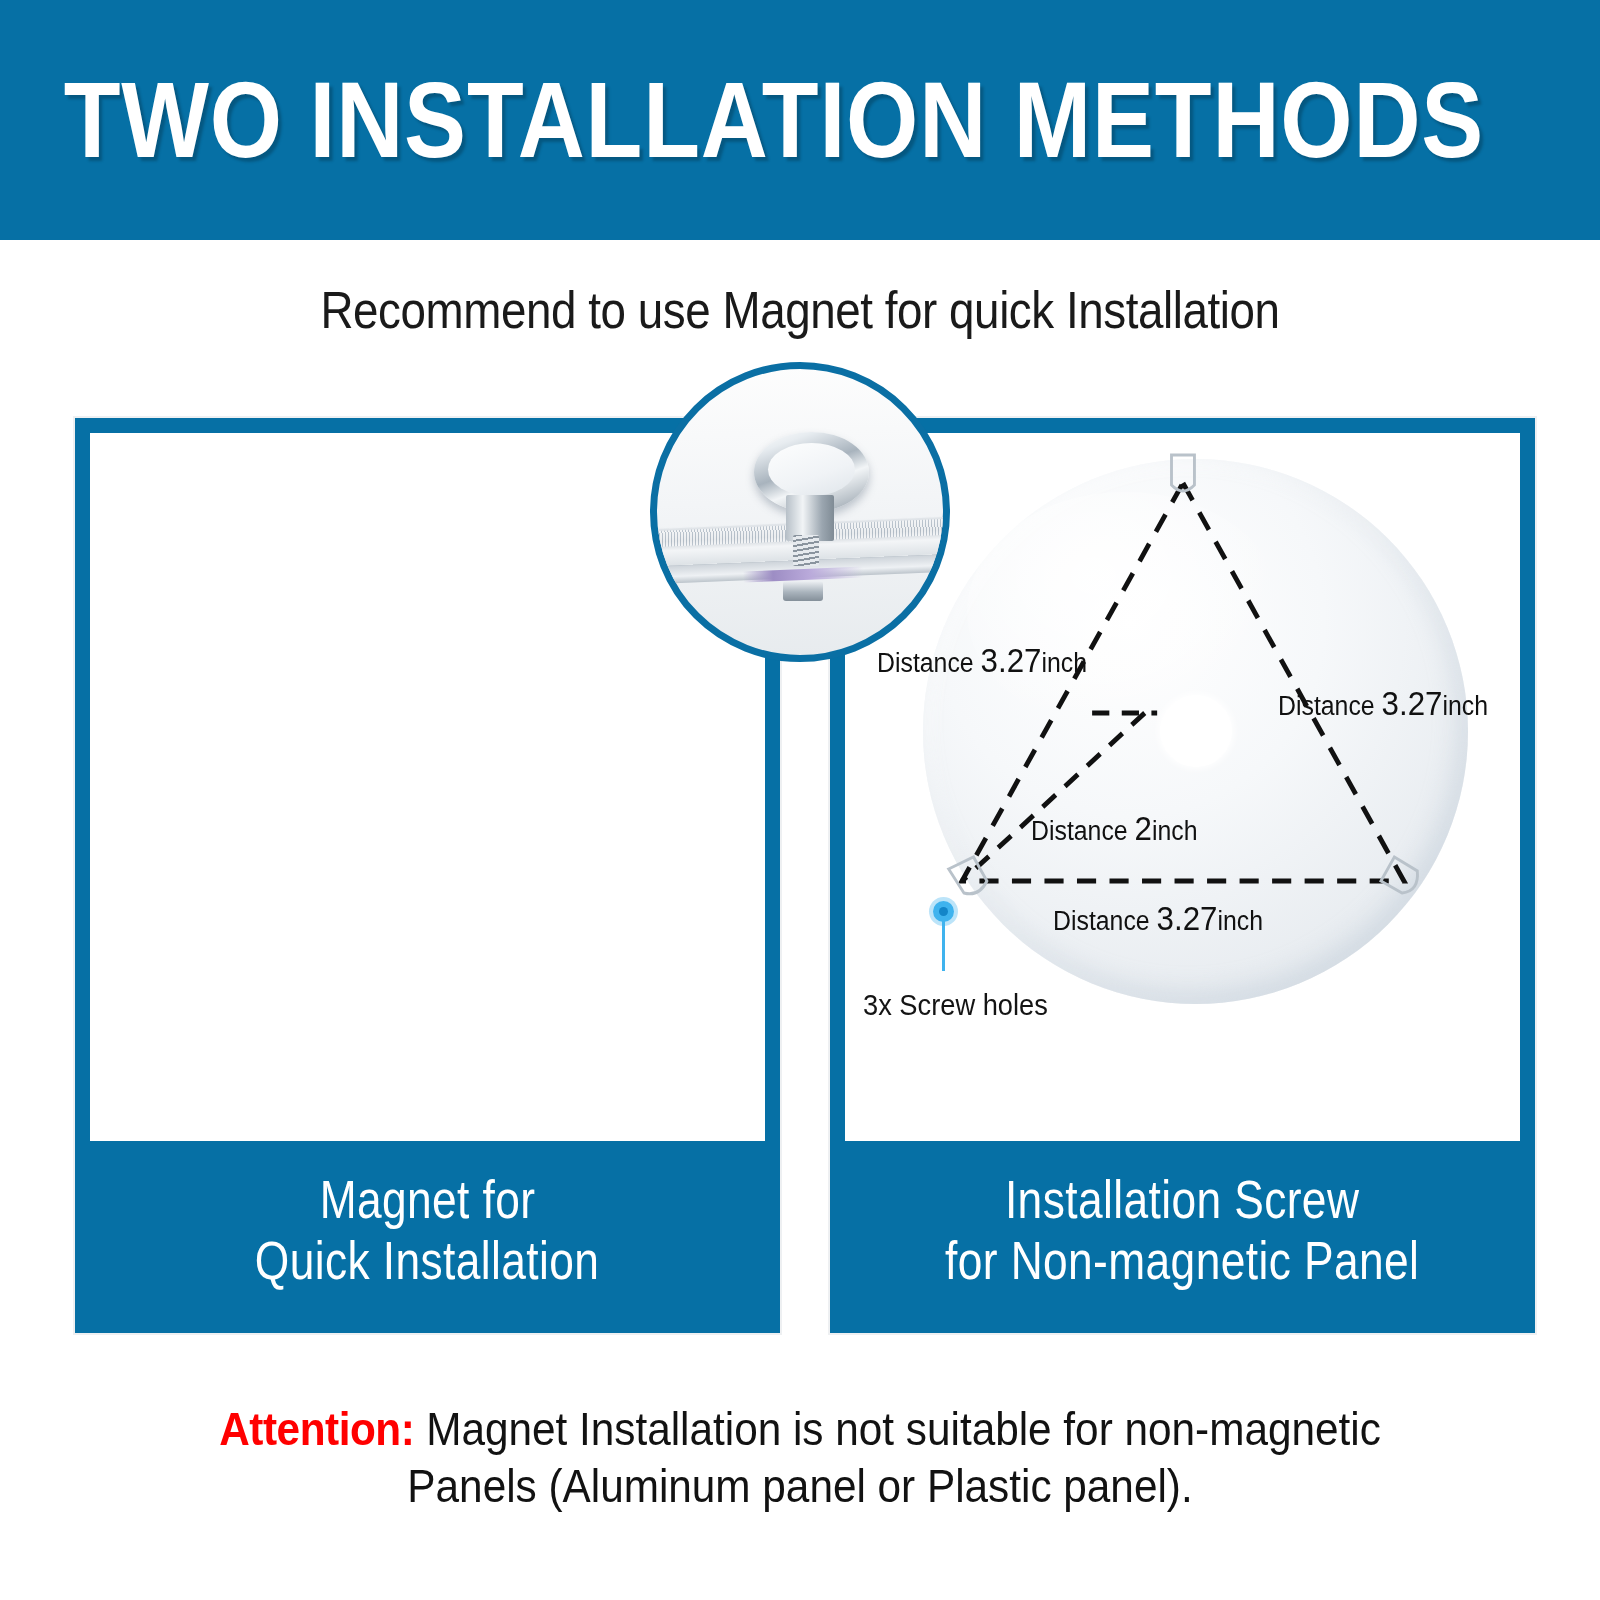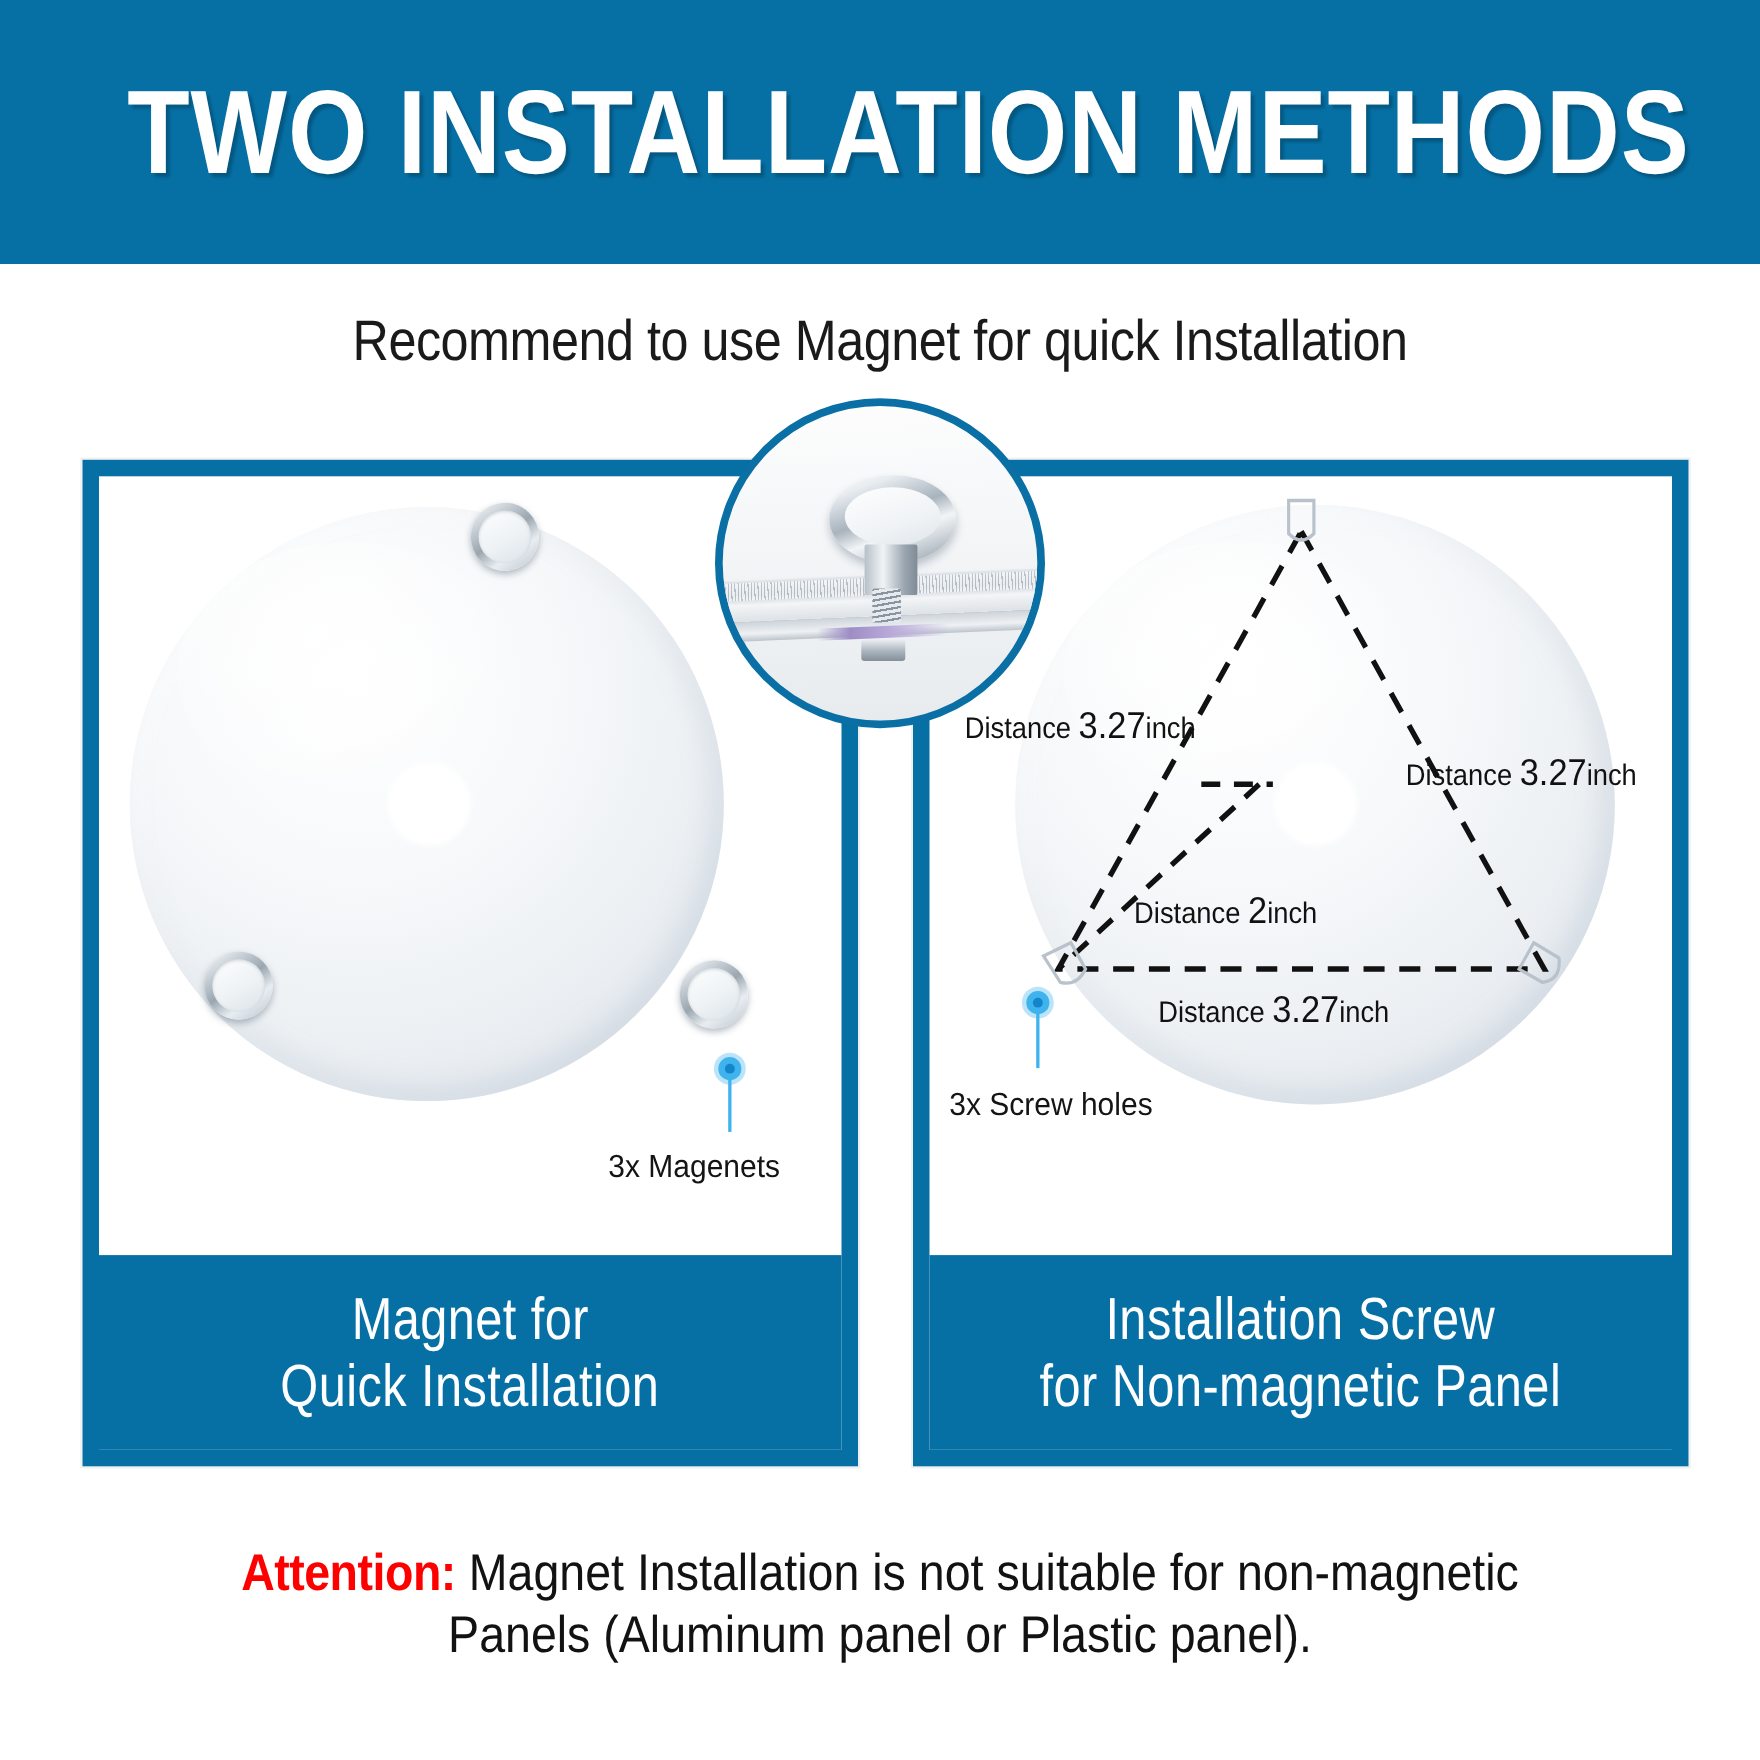--- a/index.html
+++ b/index.html
@@ -17,21 +17,21 @@
 
   
   .header-banner {
     position: absolute;
     left: 0; top: 0;
     width: 1600px;
     height: 240px;
     background: #0670A5;
     display: flex;
     align-items: center;
-    justify-content: flex-start;
+    justify-content: flex-end;
   }
   .header-title {
     color: #ffffff;
     font-family: "Liberation Sans Narrow", "Liberation Sans", sans-serif;
     font-weight: bold;
     font-size: 108px;
     letter-spacing: 1px;
     transform: scaleX(0.86);
     transform-origin: center center;
     white-space: nowrap;
@@ -293,34 +293,20 @@
 
 <div class="header-banner">
   <div class="header-title">TWO INSTALLATION METHODS</div>
 </div>
 
 <div class="subtitle">Recommend to use Magnet for quick Installation</div>
 
 <div class="panels">
 
   <div class="panel panel-left">
-    <div class="panel-stage">
-
-      <div class="plate" style="left:20px; top:20px; width:540px; height:540px;">
-        <div class="plate-hole" style="left:236px; top:234px; width:72px; height:72px;"></div>
-      </div>
-
-      <div class="magnet" style="left:330px; top:16px;"></div>
-      <div class="magnet" style="left:88px; top:424px;"></div>
-      <div class="magnet" style="left:520px; top:432px;"></div>
-
-      <div class="callout-dot" style="left:555px; top:520px;"></div>
-      <div class="callout-line" style="left:564px; top:538px; height:50px;"></div>
-      <div class="callout-label" style="left:455px; top:604px;">3x Magenets</div>
-    </div>
 
     <div class="panel-caption">
       <span>Magnet for</span>
       <span>Quick Installation</span>
     </div>
   </div>
 
   <div class="panel panel-right">
     <div class="panel-stage">
 

